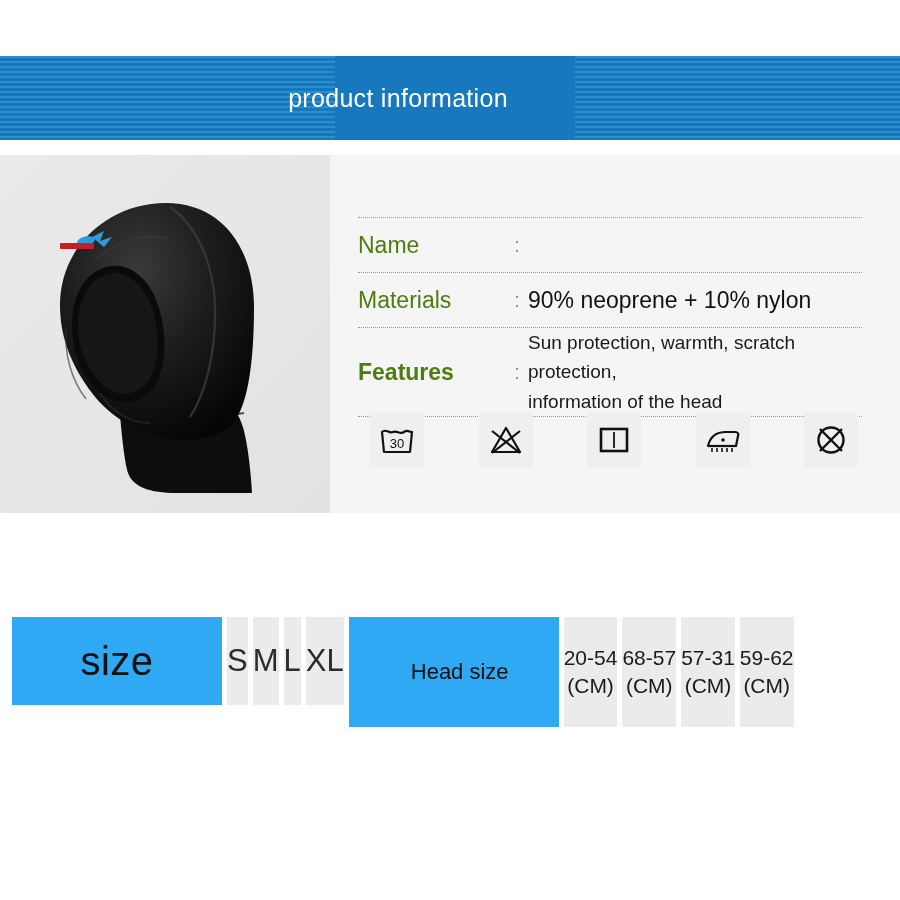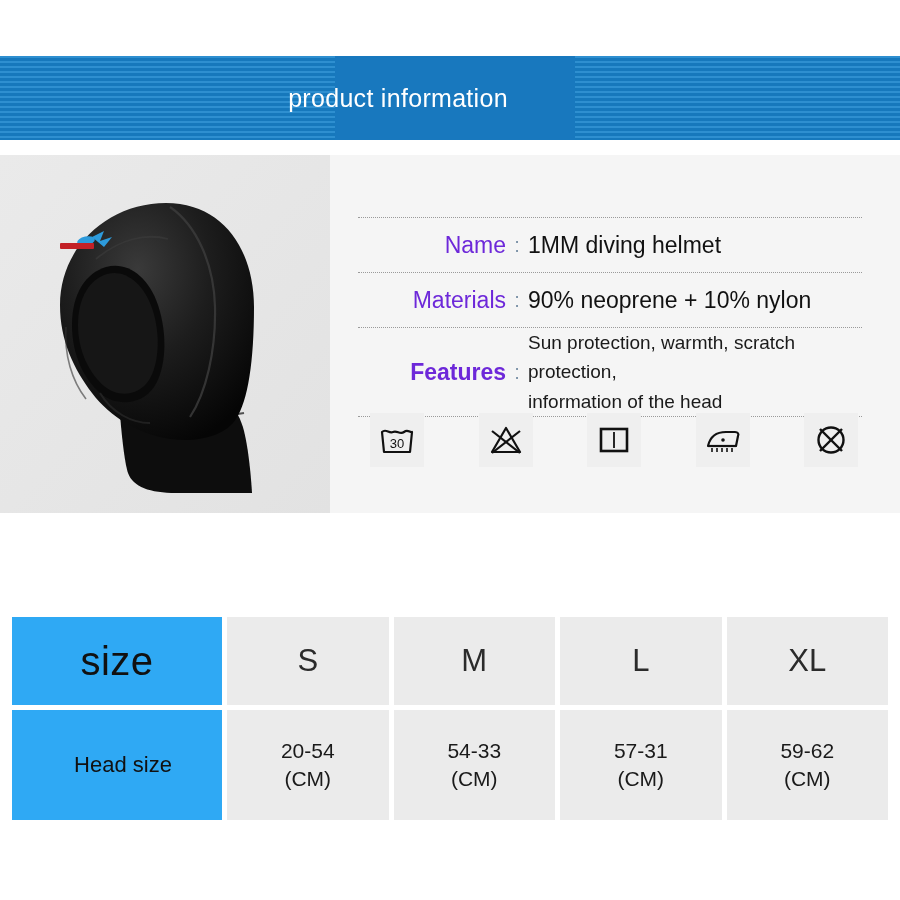--- a/index.html
+++ b/index.html
@@ -99,23 +99,23 @@
     border-top: 1.5px dotted #9a9a9a;
     height: 0;
   }
   .spec-row {
     display: flex;
     align-items: center;
     min-height: 54px;
   }
   .spec-label {
     font-size: 23px;
-    color: #6d28d9;
+    color: #4d7c0f;
     width: 148px;
-    text-align: right;
+    text-align: left;
     flex: none;
     white-space: nowrap;
   }
   .spec-colon {
     color: #7d93a8;
     font-size: 20px;
     width: 22px;
     flex: none;
     text-align: center;
   }
@@ -153,21 +153,21 @@
     justify-content: center;
   }
 
   
   .size-table {
     position: absolute;
     left: 12px;
     top: 617px;
     width: 876px;
     display: flex;
-    flex-direction: column;
+    flex-direction: row;
     gap: 5px;
   }
   .table-row {
     display: flex;
     gap: 5px;
   }
   .cell {
     display: flex;
     align-items: center;
     justify-content: center;
@@ -258,21 +258,20 @@
   </div>
 
   <div class="spec-panel">
 
     <div class="spec-rows">
       <div class="dotted"></div>
 
       <div class="spec-row">
         <span class="spec-label">Name</span>
         <span class="spec-colon">:</span>
-        <span class="spec-value">1MM diving helmet</span>
       </div>
 
       <div class="dotted"></div>
 
       <div class="spec-row">
         <span class="spec-label">Materials</span>
         <span class="spec-colon">:</span>
         <span class="spec-value">90% neoprene + 10% nylon</span>
       </div>
 
@@ -366,21 +365,21 @@
       <span class="txt-headsize">Head size</span>
     </div>
     <div class="cell data-col">
       <span class="txt-range">
         <span>20-54</span><br>
         <span>(CM)</span>
       </span>
     </div>
     <div class="cell data-col">
       <span class="txt-range">
-        <span>54-33</span><br>
+        <span>68-57</span><br>
         <span>(CM)</span>
       </span>
     </div>
     <div class="cell data-col">
       <span class="txt-range">
         <span>57-31</span><br>
         <span>(CM)</span>
       </span>
     </div>
     <div class="cell data-col">

